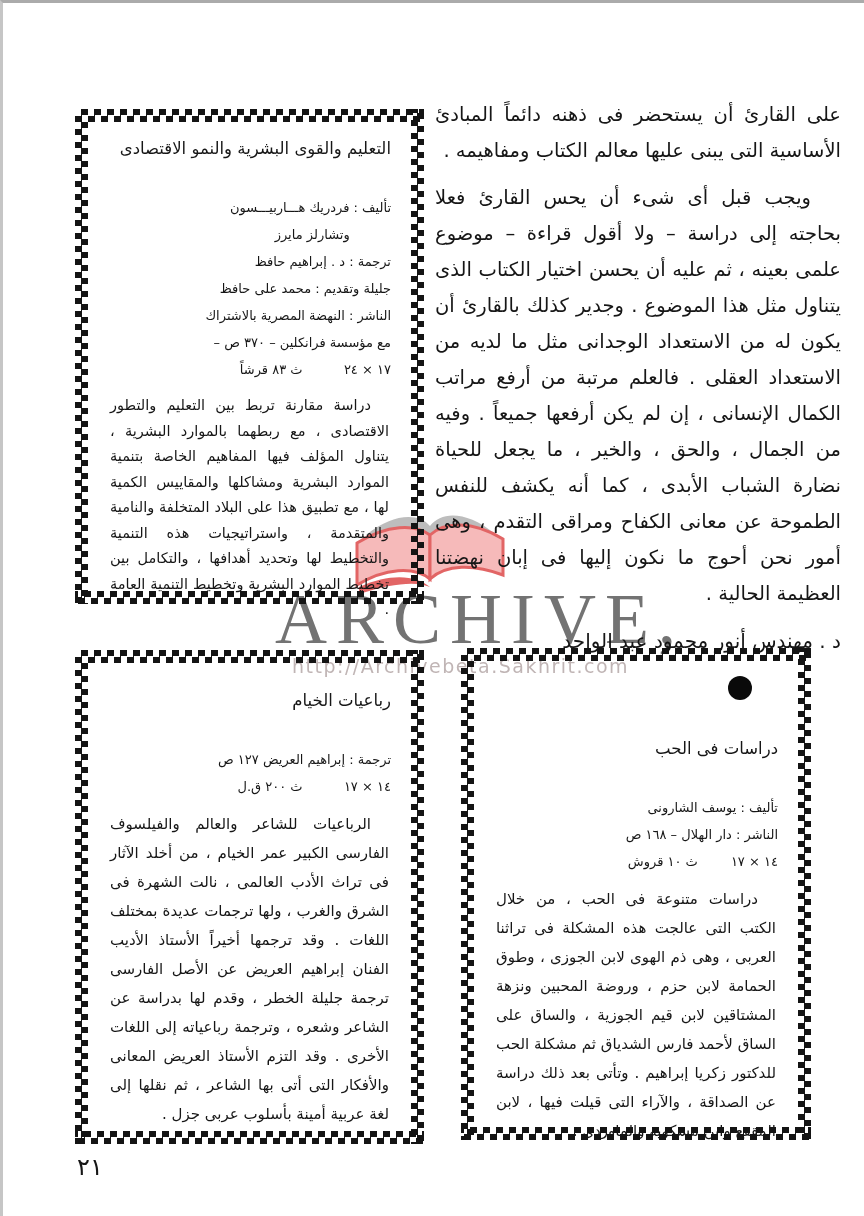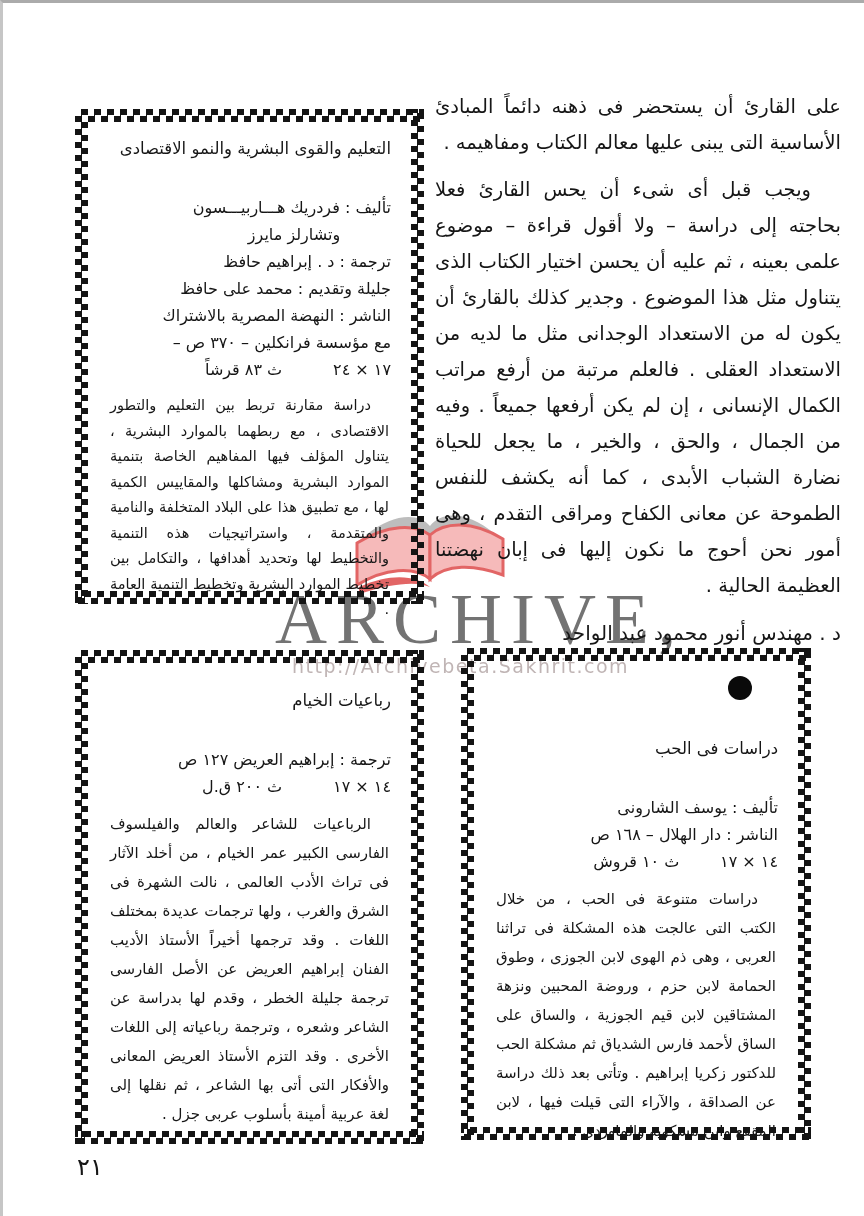--- a/index.html
+++ b/index.html
@@ -19,29 +19,29 @@
   .edge-l{top:0;bottom:0;left:0;width:13px;}
   .edge-r{top:0;bottom:0;right:0;width:13px;background-position:0 4px;}
   .cbox .content{position:absolute; inset:13px; padding:8px 20px; box-sizing:border-box;
     direction:rtl; z-index:2;}
   .box1{left:72px; top:106px; width:349px; height:495px;}
   .box2{left:72px; top:647px; width:349px; height:494px;}
   .box3{left:458px; top:645px; width:350px; height:492px;}
   .review-title{text-align:right; font-size:16.5px; margin:9px 0 10px 0; white-space:nowrap;}
   .box2 .review-title{margin-top:20px;}
   .box3 .review-title{margin-top:70px;}
-  .meta{text-align:right; font-size:16px; line-height:27px;margin-top:36px;}
+  .meta{text-align:right; font-size:13px; line-height:27px;margin-top:36px;}
   .review-body{font-size:14.5px; line-height:25.5px; text-align:justify;
     text-indent:18px; margin:10px 2px 0 2px;}
   .box2 .review-body{font-size:15px; line-height:29px;}
   .box3 .review-body{font-size:15px; line-height:29px;}
   .dot{position:absolute; width:24px; height:24px; border-radius:50%;
     background:#0a0a0a; left:267px; top:28px; z-index:2;}
   
-  .article{position:absolute; left:432px; top:86px; width:406px; direction:rtl;
+  .article{position:absolute; left:432px; top:94px; width:406px; direction:rtl;
     font-size:19.5px; line-height:36px; text-align:justify; z-index:2;}
   .article p{margin:0 0 11px 0;}
   .article p.indented{text-indent:30px;}
   .signature{text-align:right; font-size:20px; margin-top:4px; white-space:nowrap;}
   
   .wm-brand{position:absolute; left:272px; top:578px; z-index:1;
     font-family:"Liberation Serif", serif; font-size:72px; line-height:76px;
     letter-spacing:9px; color:#737373; white-space:nowrap;}
   .wm-url{position:absolute; left:289px; top:652px; z-index:1;
     font-size:19px; letter-spacing:1.5px; color:#c0b5b5; white-space:nowrap;}

